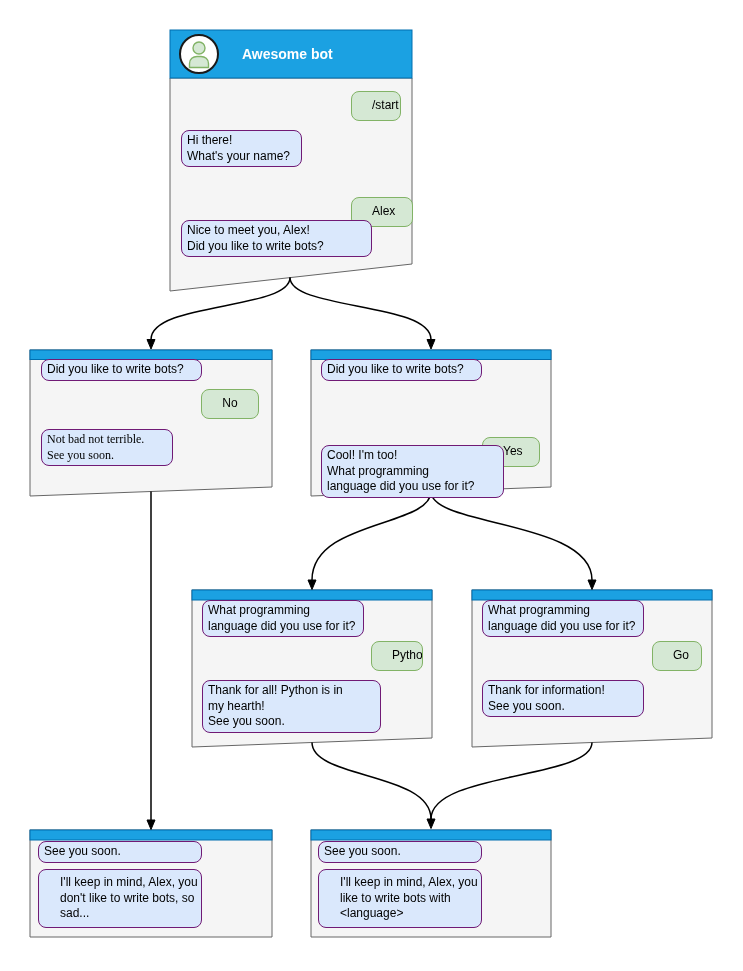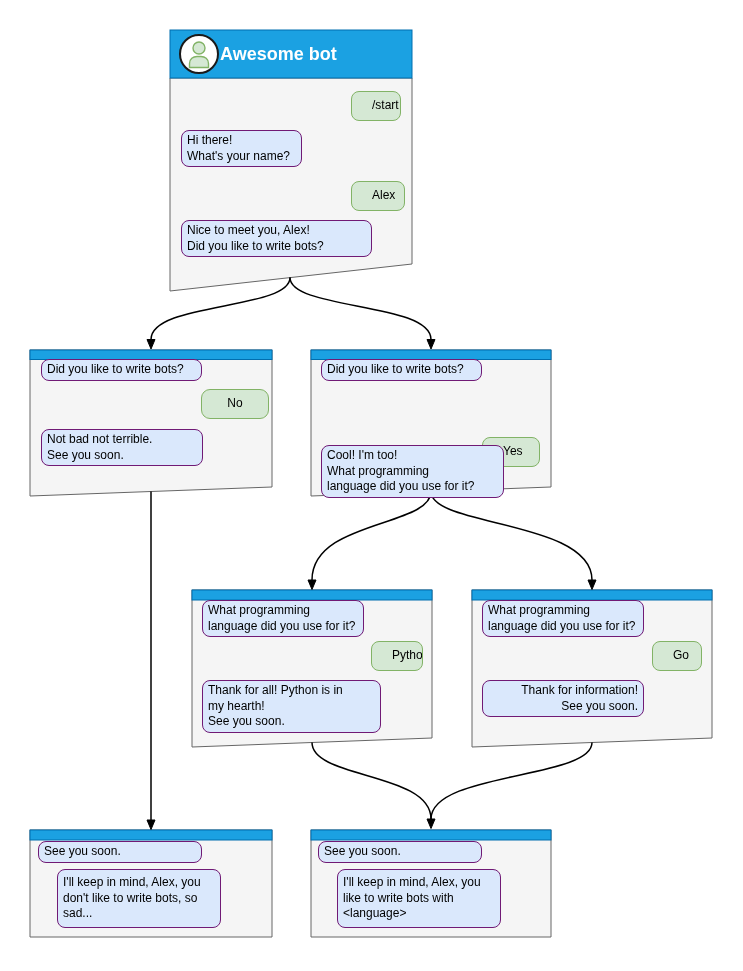--- a/index.html
+++ b/index.html
@@ -6,31 +6,31 @@
   .canvas {
     position:relative; width:743px; height:971px;
     font-family:"Liberation Sans", sans-serif; overflow:hidden; background:#ffffff;
   }
   svg.layer { position:absolute; left:0; top:0; width:743px; height:971px; }
   .win-body  { fill:#F5F5F5; stroke:#666666; stroke-width:1; }
   .win-bar   { fill:#1BA1E2; stroke:#006EAF; stroke-width:1; }
   .connector { fill:none; stroke:#000000; stroke-width:1.5; }
   .arrowhead { fill:#000000; stroke:#000000; stroke-width:1; }
   .win-title {
-    position:absolute; left:220px; top:46px; color:#FFFFFF;
-    font-size:18px; font-weight:bold; line-height:16px;
+    position:absolute; left:242px; top:46px; color:#FFFFFF;
+    font-size:14px; font-weight:bold; line-height:16px;
   }
   .bubble {
     position:absolute; box-sizing:border-box;
     font-size:12px; line-height:1.3; color:#000000;
     border-radius:8px; white-space:pre; overflow:hidden;
   }
   .bubble.bot  { background:#DAE8FC; border:1px solid #701a75; padding:2px 5px; }
   .bubble.user { background:#D5E8D4; border:1px solid #82B366; padding:6px 20px; text-align:center; }
-  .bubble.tall { padding:5px 5px;margin-left:19px; }
+  .bubble.tall { padding:5px 21px; }
 </style>
 </head>
 <body>
 
 <div class="canvas">
 
   <svg class="layer" viewBox="0 0 743 971">
 
     <g>
       <polygon class="win-body" points="170,78 412,78 412,264 170,291"></polygon>
@@ -91,46 +91,46 @@
       <path class="connector" d="M312,742.5 C312,779 431,772 431,819"></path>
       <path class="connector" d="M592,742.5 C592,779 431,772 431,819"></path>
       <polygon class="arrowhead" points="431,828.5 427,819 435,819"></polygon>
     </g>
   </svg>
 
   <div class="win-title">Awesome bot</div>
   <div class="bubble user" style="left:351px; top:91px; width:50px;">/start</div>
   <div class="bubble bot" style="left:181px; top:130px; width:121px;">Hi there!
 What's your name?</div>
-  <div class="bubble user" style="left:351px; top:181px; width:54px;">Alex</div>
+  <div class="bubble user" style="left:351px; top:197px; width:62px;">Alex</div>
   <div class="bubble bot" style="left:181px; top:220px; width:191px;">Nice to meet you, Alex!
 Did you like to write bots?</div>
 
   <div class="bubble bot" style="left:41px; top:359px; width:161px;">Did you like to write bots?</div>
-  <div class="bubble user" style="left:201px; top:389px; width:68px;border-radius:9px;">No</div>
-  <div class="bubble bot" style="left:41px; top:429px; width:162px;">Not bad not terrible.
+  <div class="bubble user" style="left:201px; top:389px; width:58px;">No</div>
+  <div class="bubble bot" style="left:41px; top:429px; width:132px;font-family:Liberation Serif, serif;">Not bad not terrible.
 See you soon.</div>
 
   <div class="bubble bot" style="left:321px; top:359px; width:161px;">Did you like to write bots?</div>
   <div class="bubble user" style="left:482px; top:389px; width:58px;margin-top:48px;">Yes</div>
   <div class="bubble bot" style="left:321px; top:429px; width:183px;margin-top:16px;">Cool! I'm too!
 What programming
 language did you use for it?</div>
 
   <div class="bubble bot" style="left:202px; top:600px; width:162px;">What programming
 language did you use for it?</div>
   <div class="bubble user" style="left:371px; top:641px; width:52px;text-align:right;">Python</div>
   <div class="bubble bot" style="left:202px; top:680px; width:179px;">Thank for all! Python is in
 my hearth!
 See you soon.</div>
 
   <div class="bubble bot" style="left:482px; top:600px; width:162px;">What programming
 language did you use for it?</div>
   <div class="bubble user" style="left:652px; top:641px; width:50px;">Go</div>
-  <div class="bubble bot" style="left:482px; top:680px; width:162px;text-align:right;">Thank for information!
+  <div class="bubble bot" style="left:482px; top:680px; width:162px;">Thank for information!
 See you soon.</div>
 
   <div class="bubble bot" style="left:38px; top:841px; width:164px;">See you soon.</div>
   <div class="bubble bot tall" style="left:38px; top:869px; width:164px;">I'll keep in mind, Alex, you
 don't like to write bots, so
 sad...</div>
 
   <div class="bubble bot" style="left:318px; top:841px; width:164px;">See you soon.</div>
   <div class="bubble bot tall" style="left:318px; top:869px; width:164px;">I'll keep in mind, Alex, you
 like to write bots with

